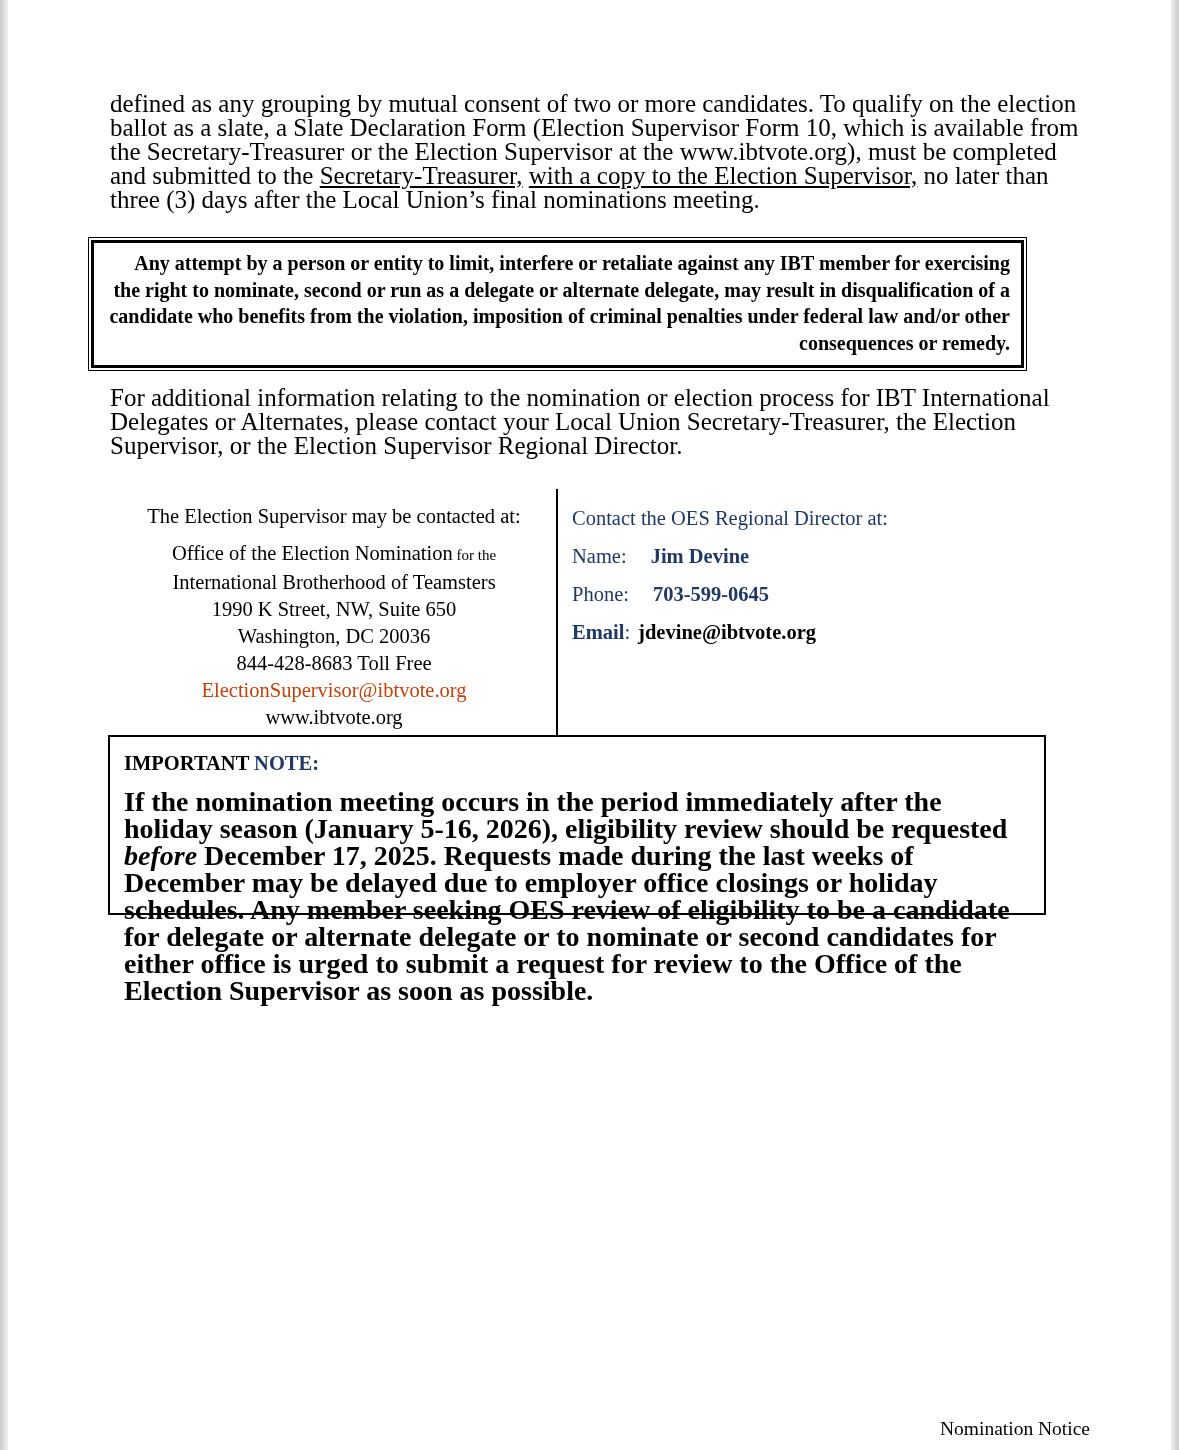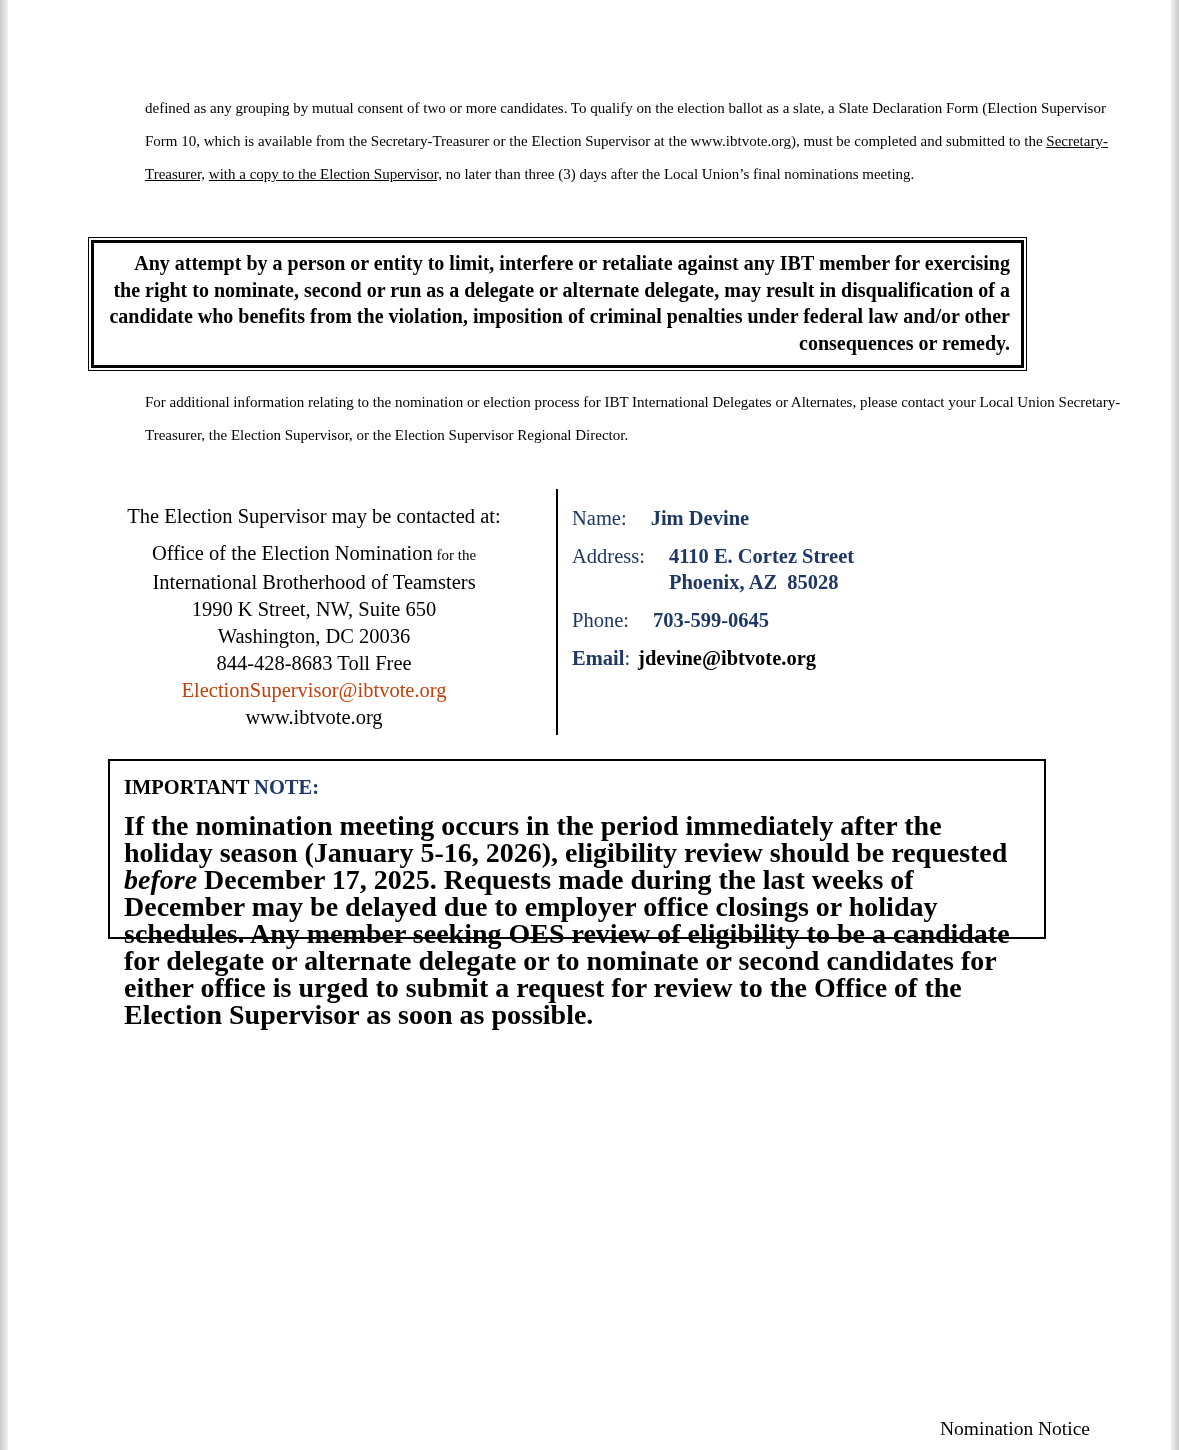--- a/index.html
+++ b/index.html
@@ -8,39 +8,39 @@
     position: relative;
     background: #ffffff;
     color: #000000;
     font-family: "Liberation Serif", "DejaVu Serif", serif;
     overflow: hidden;
   }
   .edge { position: absolute; top: 0; bottom: 0; width: 8px; }
   .edge-left  { left: 0;  background: linear-gradient(to right, #c9c9c9, #f1f1f1); }
   .edge-right { right: 0; background: linear-gradient(to left,  #c9c9c9, #f1f1f1); }
 
-  .para { position: absolute; font-size: 15px; line-height: 33px; white-space: pre-wrap; margin-left: 35px; }
+  .para { position: absolute; font-size: 25px; line-height: 24px; white-space: pre-wrap; }
   #intro-paragraph { left: 110px; top: 92px; width: 970px; }
   .u { text-decoration: underline; }
 
   #warning-box {
     position: absolute; left: 88px; top: 237px; width: 939px;
     border: 1px solid #000; padding: 2px; text-align: right;
   }
   #warning-box .inner {
     border: 3px solid #000;
     padding: 7px 11px 9px 11px;
     font-weight: bold; font-size: 20px; line-height: 26.5px;
     white-space: pre-wrap;
   }
 
   #info-paragraph { left: 110px; top: 386px; width: 995px; }
 
   #contact-left {
-    position: absolute; left: 96px; top: 503px; width: 436px;
+    position: absolute; left: 116px; top: 503px; width: 436px;
     text-align: center; font-size: 20.5px; line-height: 27px;
   }
   #contact-left .heading { margin-bottom: 10px; }
   .small-inline { font-size: 15px; }
   a.mail-link { color: #c2410c; cursor: pointer; }
 
   #contact-divider {
     position: absolute; left: 556px; top: 489px; width: 2px; height: 246px;
     background: #000;
   }
@@ -51,21 +51,20 @@
   }
   #contact-right .row { margin-bottom: 12px; display: flex; white-space: pre-wrap; }
   .b { font-weight: bold; }
   .val-gap { margin-left: 24px; }
   #contact-right .email-value { color: #000000; font-weight: bold; text-decoration: none; margin-left: 8px; cursor: pointer; }
 
   #note-box {
     position: absolute; left: 108px; top: 735px; width: 938px; height: 180px;
     border: 2px solid #000;
     padding: 13px 14px;
-    margin-top: 24px;
   }
   #note-box .heading { font-weight: bold; font-size: 20.5px; line-height: 27px; }
   .navy { color: #1f3864; }
   #note-box .body {
     margin-top: 11px; font-weight: bold; font-size: 28px; line-height: 27px;
     white-space: pre-wrap;
   }
   .it { font-style: italic; }
 
   #page-footer {
@@ -95,27 +94,24 @@
   <div>1990 K Street, NW, Suite 650</div>
   <div>Washington, DC 20036</div>
   <div>844-428-8683 Toll Free</div>
   <div><a class="mail-link">ElectionSupervisor@ibtvote.org</a></div>
   <div>www.ibtvote.org</div>
 </div>
 
 <div id="contact-divider"></div>
 
 <div id="contact-right">
+  <div class="row"><span>Contact the OES Regional Director at:</span></div>
   <div class="row">
     <span>Name:</span>
     <span class="b val-gap">Jim Devine</span>
-  </div>
-  <div class="row">
-    <span>Address:</span>
-    <span class="b val-gap"><span>4110 E. Cortez Street</span><br><span>Phoenix, AZ  85028</span></span>
   </div>
   <div class="row">
     <span>Phone:</span>
     <span class="b val-gap">703-599-0645</span>
   </div>
   <div class="row">
     <span class="b">Email</span>
     <span>:</span>
     <a class="email-value">jdevine@ibtvote.org</a>
   </div>

